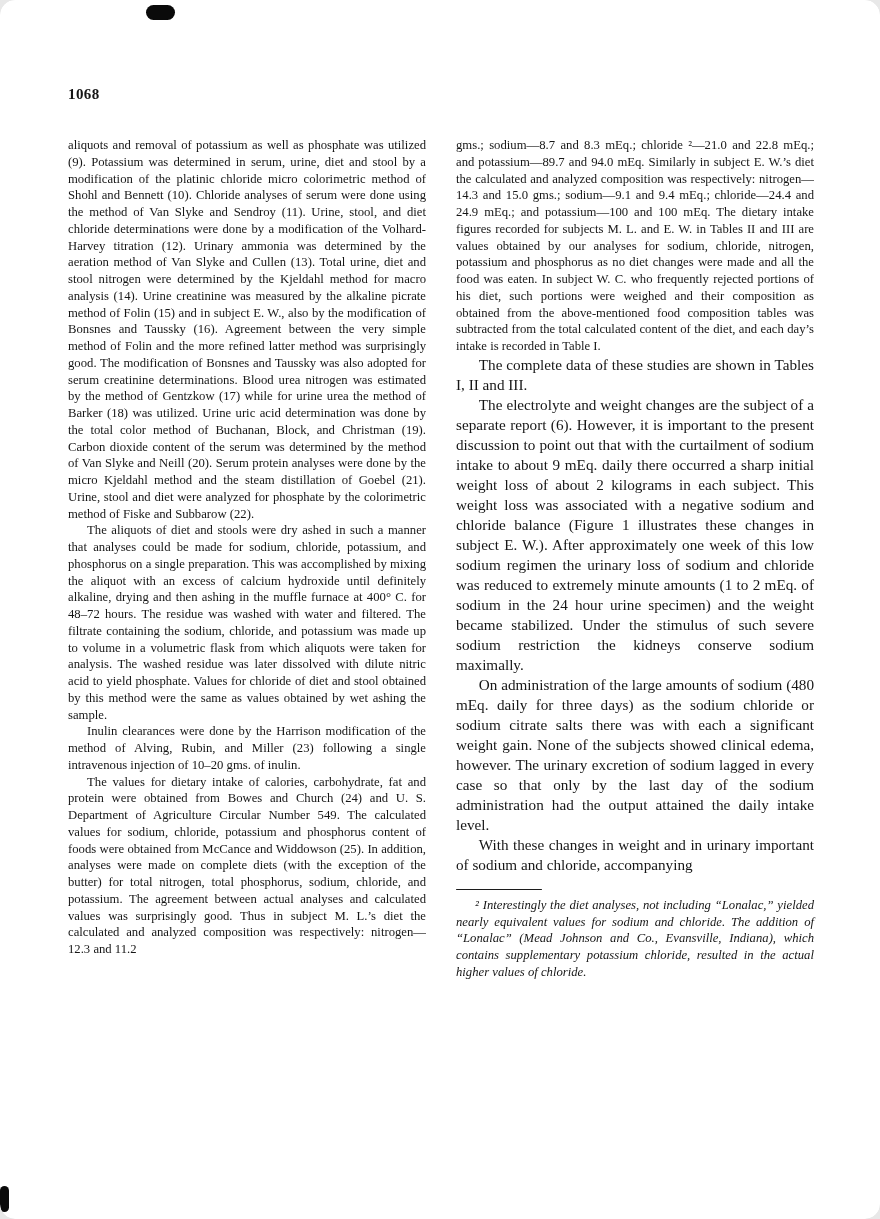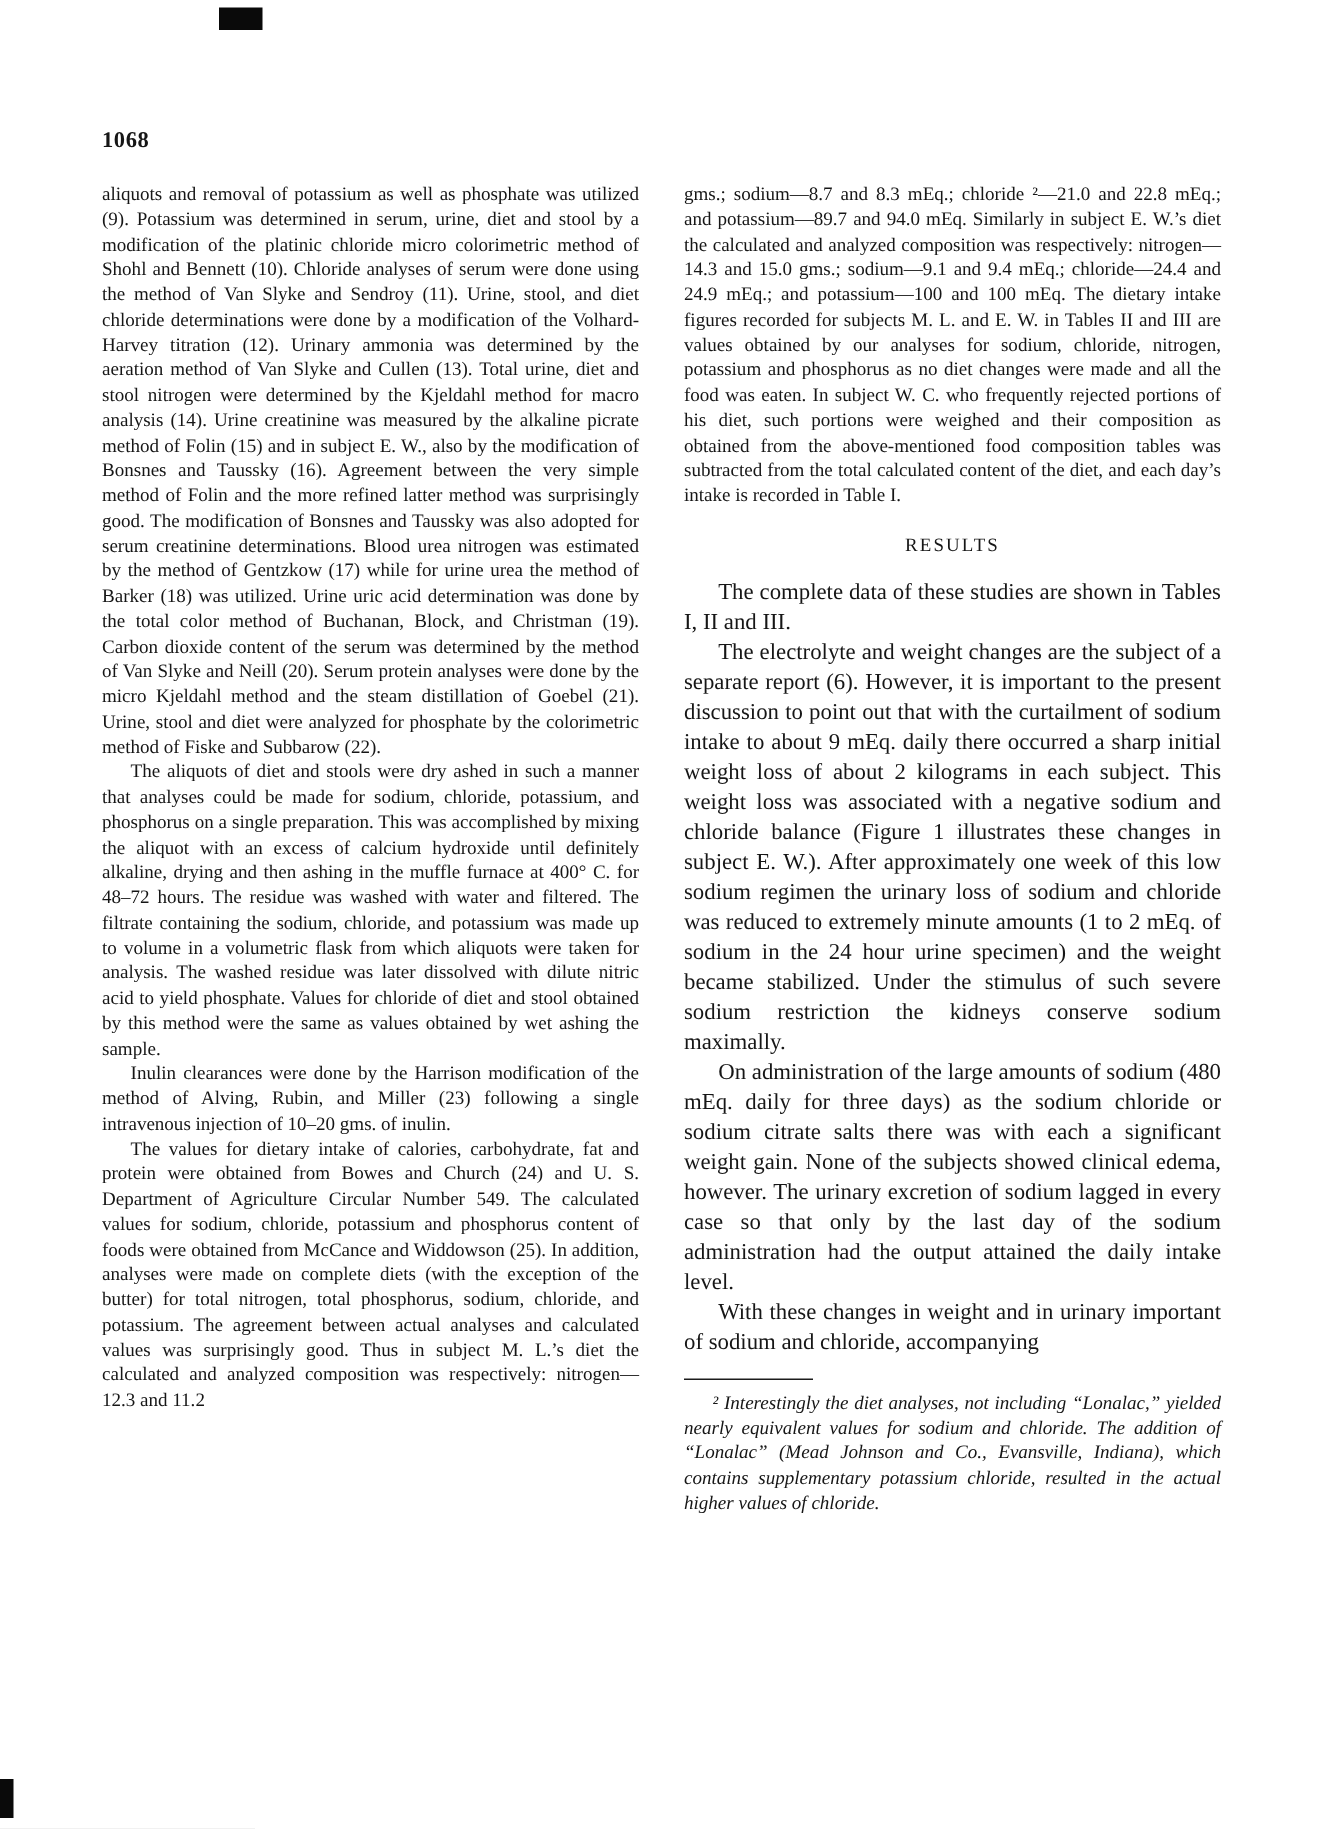--- a/index.html
+++ b/index.html
@@ -1,15 +1,15 @@
 <!DOCTYPE html>
 <html><head>
 <meta charset="utf-8">
 <style>
-  * { margin: 0; padding: 0; box-sizing: border-box; }
+  * { margin: 0; padding: 0; box-sizing: border-box; border-radius: 15px; }
   html, body { background: #e8e8e8; }
   body {
     width: 880px; height: 1219px;
     position: relative;
     font-family: "Liberation Serif", "DejaVu Serif", serif;
     color: #161616;
   }
   .page {
     position: absolute; inset: 0;
     background: #ffffff;
@@ -33,21 +33,21 @@
   }
 
   .col {
     position: absolute; top: 121px; width: 358px;
     text-align: justify;
   }
   .col-left { left: 68px; }
   .col-right { left: 456px; }
 
   .col p { text-indent: 1.5em; }
-  .col p.no-indent { text-indent: 0; }
+  .col p.no-indent { text-indent: 0; margin-top: 16px; }
 
   .small { font-size: 12.7px; line-height: 16.75px; }
 
   .results-heading {
     text-align: center;
     font-size: 12.6px; font-weight: normal;
     letter-spacing: 1.4px;
     margin: 17px 0 14px 0;
   }
 
@@ -74,21 +74,20 @@
 
   <section class="col col-left">
     <p class="small no-indent">aliquots and removal of potassium as well as phosphate was utilized (9).  Potassium was determined in serum, urine, diet and stool by a modification of the platinic chloride micro colorimetric method of Shohl and Bennett (10).  Chloride analyses of serum were done using the method of Van Slyke and Sendroy (11).  Urine, stool, and diet chloride determinations were done by a modification of the Volhard-Harvey titration (12).  Urinary ammonia was determined by the aeration method of Van Slyke and Cullen (13).  Total urine, diet and stool nitrogen were determined by the Kjeldahl method for macro analysis (14).  Urine creatinine was measured by the alkaline picrate method of Folin (15) and in subject E. W., also by the modification of Bonsnes and Taussky (16).  Agreement between the very simple method of Folin and the more refined latter method was surprisingly good.  The modification of Bonsnes and Taussky was also adopted for serum creatinine determinations.  Blood urea nitrogen was estimated by the method of Gentzkow (17) while for urine urea the method of Barker (18) was utilized.  Urine uric acid determination was done by the total color method of Buchanan, Block, and Christman (19).  Carbon dioxide content of the serum was determined by the method of Van Slyke and Neill (20).  Serum protein analyses were done by the micro Kjeldahl method and the steam distillation of Goebel (21).  Urine, stool and diet were analyzed for phosphate by the colorimetric method of Fiske and Subbarow (22).</p>
     <p class="small">The aliquots of diet and stools were dry ashed in such a manner that analyses could be made for sodium, chloride, potassium, and phosphorus on a single preparation. This was accomplished by mixing the aliquot with an excess of calcium hydroxide until definitely alkaline, drying and then ashing in the muffle furnace at 400° C. for 48–72 hours.  The residue was washed with water and filtered.  The filtrate containing the sodium, chloride, and potassium was made up to volume in a volumetric flask from which aliquots were taken for analysis.  The washed residue was later dissolved with dilute nitric acid to yield phosphate.  Values for chloride of diet and stool obtained by this method were the same as values obtained by wet ashing the sample.</p>
     <p class="small">Inulin clearances were done by the Harrison modification of the method of Alving, Rubin, and Miller (23) following a single intravenous injection of 10–20 gms. of inulin.</p>
     <p class="small">The values for dietary intake of calories, carbohydrate, fat and protein were obtained from Bowes and Church (24) and U. S. Department of Agriculture Circular Number 549.  The calculated values for sodium, chloride, potassium and phosphorus content of foods were obtained from McCance and Widdowson (25).  In addition, analyses were made on complete diets (with the exception of the butter) for total nitrogen, total phosphorus, sodium, chloride, and potassium.  The agreement between actual analyses and calculated values was surprisingly good. Thus in subject M. L.’s diet the calculated and analyzed composition was respectively: nitrogen—12.3 and 11.2</p>
   </section>
 
   <section class="col col-right">
     <p class="small no-indent">gms.; sodium—8.7 and 8.3 mEq.; chloride ²—21.0 and 22.8 mEq.; and potassium—89.7 and 94.0 mEq.  Similarly in subject E. W.’s diet the calculated and analyzed composition was respectively: nitrogen—14.3 and 15.0 gms.; sodium—9.1 and 9.4 mEq.; chloride—24.4 and 24.9 mEq.; and potassium—100 and 100 mEq.  The dietary intake figures recorded for subjects M. L. and E. W. in Tables II and III are values obtained by our analyses for sodium, chloride, nitrogen, potassium and phosphorus as no diet changes were made and all the food was eaten. In subject W. C. who frequently rejected portions of his diet, such portions were weighed and their composition as obtained from the above-mentioned food composition tables was subtracted from the total calculated content of the diet, and each day’s intake is recorded in Table I.</p>
-    <h2 class="results-heading">RESULTS</h2>
     <p class="body-text">The complete data of these studies are shown in Tables I, II and III.</p>
     <p class="body-text">The electrolyte and weight changes are the subject of a separate report (6).  However, it is important to the present discussion to point out that with the curtailment of sodium intake to about 9 mEq. daily there occurred a sharp initial weight loss of about 2 kilograms in each subject. This weight loss was associated with a negative sodium and chloride balance (Figure 1 illustrates these changes in subject E. W.).  After approximately one week of this low sodium regimen the urinary loss of sodium and chloride was reduced to extremely minute amounts (1 to 2 mEq. of sodium in the 24 hour urine specimen) and the weight became stabilized.  Under the stimulus of such severe sodium restriction the kidneys conserve sodium maximally.</p>
     <p class="body-text">On administration of the large amounts of sodium (480 mEq. daily for three days) as the sodium chloride or sodium citrate salts there was with each a significant weight gain.  None of the subjects showed clinical edema, however.  The urinary excretion of sodium lagged in every case so that only by the last day of the sodium administration had the output attained the daily intake level.</p>
     <p class="body-text">With these changes in weight and in urinary important of sodium and chloride, accompanying</p>
     <div class="footnote-rule"></div>
     <p class="small footnote">² Interestingly the diet analyses, not including “Lonalac,” yielded nearly equivalent values for sodium and chloride.  The addition of “Lonalac” (Mead Johnson and Co., Evansville, Indiana), which contains supplementary potassium chloride, resulted in the actual higher values of chloride.</p>
   </section>
 
 </div>
 

